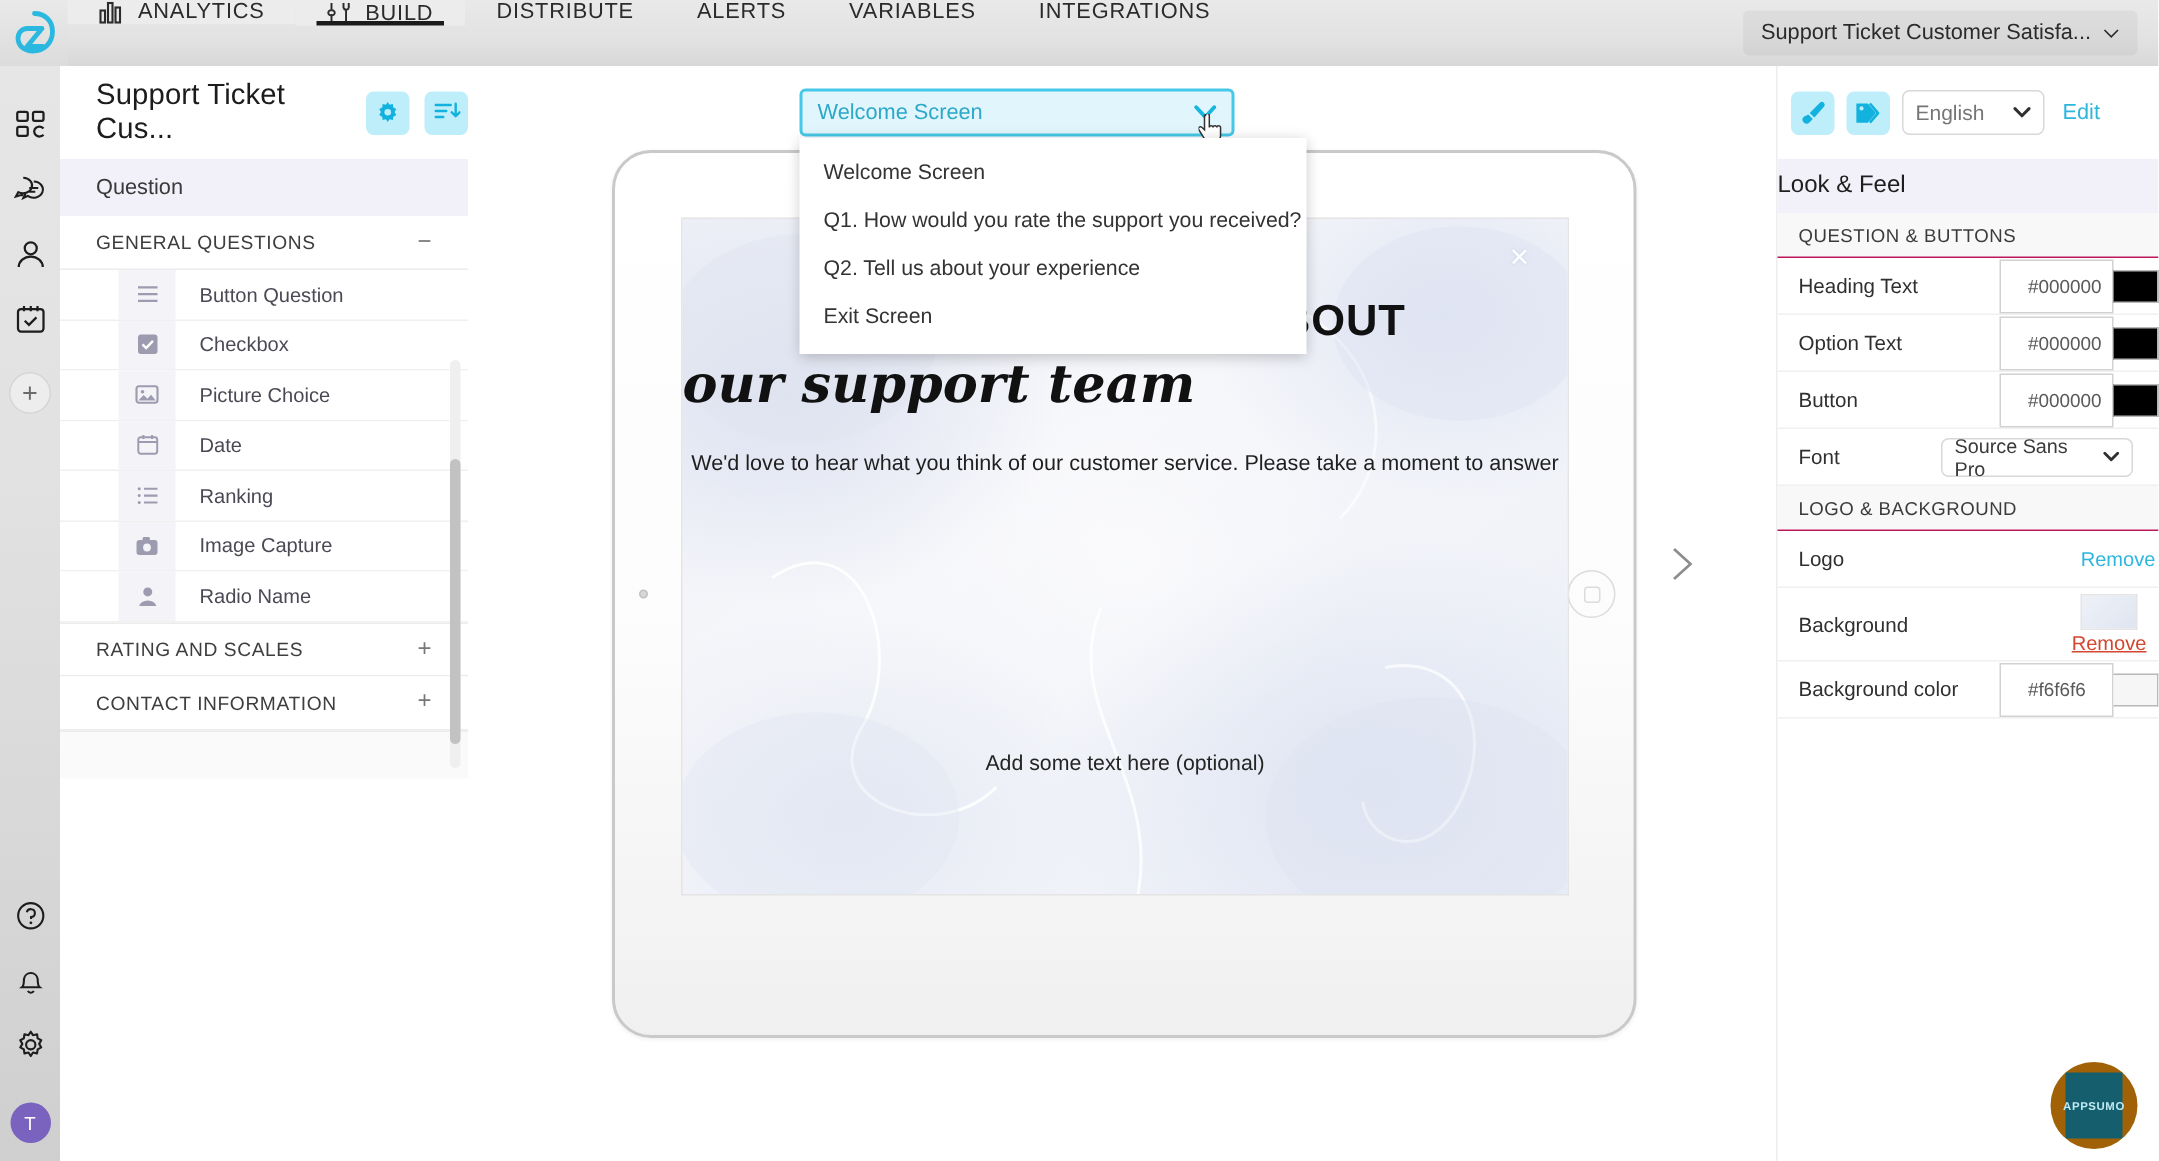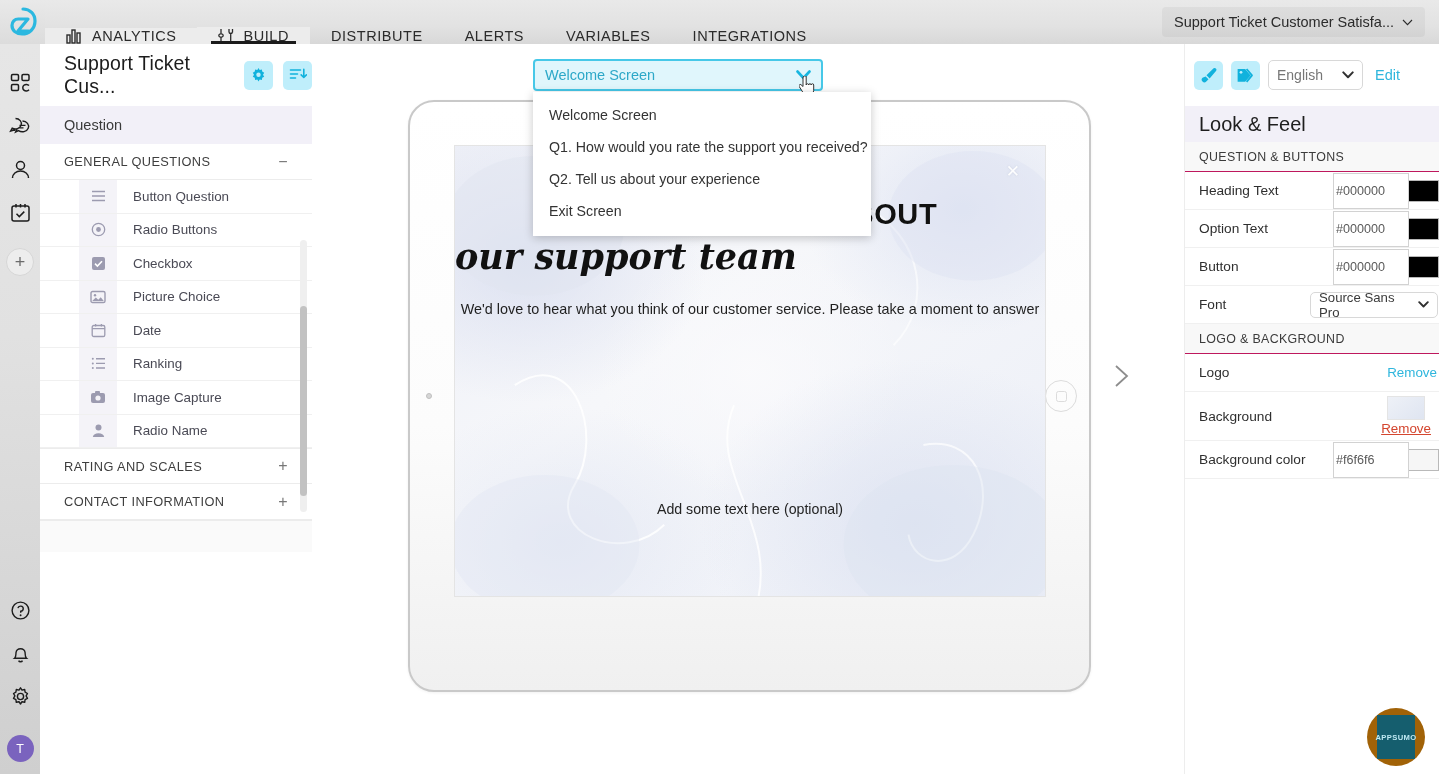--- a/index.html
+++ b/index.html
@@ -16,21 +16,21 @@
   .topbar {
     position: absolute; top: 0; left: 0; width: 1439px; height: 44px;
     background: linear-gradient(180deg,#e9e9e9 0%,#e2e2e2 60%,#d8d8d8 100%);
     display: flex; align-items: stretch;
     z-index: 40;
   }
   .logo-cell {
     width: 45px; display: flex; align-items: center; justify-content: center;
     background: linear-gradient(180deg,#e9e9e9,#dcdcdc);
   }
-  .nav-tabs { display: flex; align-items: flex-end; }
+  .nav-tabs { display: flex; align-items: flex-start; }
   .nav-tab {
     display: flex; align-items: center; gap: 7px;
     padding: 0 21px; font-size: 14.5px; letter-spacing: .55px;
     color: #2b2b2b; cursor: pointer; position: relative;
     background: transparent;
   }
   .nav-tab.shaded { background: #ececec; }
   .nav-tab.active { background: #ececec; }
   .nav-tab.active::after {
     content:""; position: absolute; left: 14px; right: 14px; bottom: 0;
@@ -238,43 +238,43 @@
   }
   .lang-select {
     width: 95px; height: 30px; border: 1px solid #d8d8d8; border-radius: 5px;
     display: flex; align-items: center; padding: 0 8px;
     font-size: 14px; color: #767676; cursor: pointer; background: #fff;
   }
   .lang-select .caret { margin-left: auto; color: #303030; font-size: 12px; }
   .edit-link { font-size: 14.5px; color: #2fb6dd; cursor: pointer; margin-left: 4px; }
   .lf-title {
     height: 36px; background: #f2f0f8; display: flex; align-items: center;
-    padding-left: 14px; font-size: 20px; color: #1e1e1e;
+    font-size: 16px; color: #1e1e1e;
   }
   .sec-hdr {
     height: 30px; background: #f8f8f8; display: flex; align-items: center;
     padding-left: 14px; font-size: 12.4px; letter-spacing: .35px; color: #3b3b3b;
     border-bottom: 1px solid #be185d;
   }
   .row {
     height: 38px; display: flex; align-items: center; justify-content: space-between;
     padding: 0 0 0 14px; border-bottom: 1px solid #f0f0f0;
     font-size: 13.7px; color: #2f2f2f;
   }
   .row.tall { height: 49px; }
   .color-ctl { display: flex; align-items: center; }
   .hexbox {
     width: 76px; height: 36px; border: 1px solid #d2d2d2; background: #fff;
     font-size: 12.6px; color: #5a5a5a; display: flex; align-items: center;
-    padding-left: 2px;
+    padding-left: 18px;
   }
   .swatch { width: 30px; height: 22px; border: 1px solid #b9b9b9; border-left: none; }
   .font-select {
     width: 128px; height: 26px; border: 1px solid #d8d8d8; border-radius: 5px;
-    display: flex; align-items: center; padding: 0 8px; margin-right: 1px;
+    display: flex; align-items: center; padding: 0 8px; margin-right: 17px;
     font-size: 13.2px; color: #3a3a3a; cursor: pointer;
   }
   .font-select .caret { margin-left: auto; font-size: 11px; color: #303030; }
   .remove-blue { font-size: 13.4px; color: #2fb6dd; cursor: pointer; }
   .remove-red { font-size: 13.4px; color: #d4462f; text-decoration: underline; cursor: pointer; }
   .bg-thumb {
     width: 38px; height: 24px; background: linear-gradient(140deg,#eef1f7,#dfe5f1);
     border: 1px solid #e4e4e4; margin: 0 auto;
   }
   .bg-cell { display: flex; flex-direction: column; align-items: center; gap: 1px; }
@@ -437,29 +437,20 @@
         <div class="qitem-ico">
           <svg width="15" height="12" viewBox="0 0 15 12">
               <path d="M1 1.5 h13 M1 6 h13 M1 10.5 h13" stroke="#9c9bb0" stroke-width="1.5"></path>
             </svg>
         </div>
         <div class="qitem-lbl">Button Question</div>
       </div>
       <div class="qitem">
         <div class="qitem-ico">
           <svg width="15" height="15" viewBox="0 0 15 15">
-              <circle cx="7.5" cy="7.5" r="6.2" fill="none" stroke="#9c9bb0" stroke-width="1.3"></circle>
-              <circle cx="7.5" cy="7.5" r="2.4" fill="#9c9bb0"></circle>
-            </svg>
-        </div>
-        <div class="qitem-lbl">Radio Buttons</div>
-      </div>
-      <div class="qitem">
-        <div class="qitem-ico">
-          <svg width="15" height="15" viewBox="0 0 15 15">
               <rect x="1" y="1" width="13" height="13" rx="2" fill="#9c9bb0"></rect>
               <path d="M4 7.6 l2.4 2.4 l4.6 -4.8" fill="none" stroke="#fff" stroke-width="1.6"></path>
             </svg>
         </div>
         <div class="qitem-lbl">Checkbox</div>
       </div>
       <div class="qitem">
         <div class="qitem-ico">
           <svg width="16" height="14" viewBox="0 0 16 14">
               <rect x="1" y="1.5" width="14" height="11" rx="1.6" fill="none" stroke="#9c9bb0" stroke-width="1.4"></rect>

